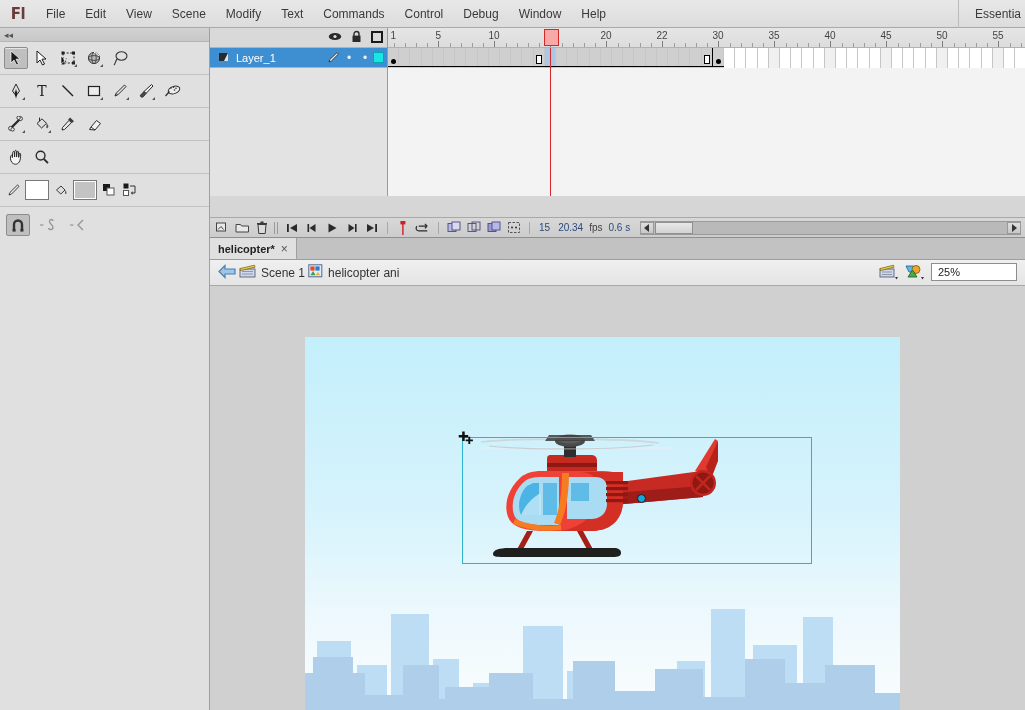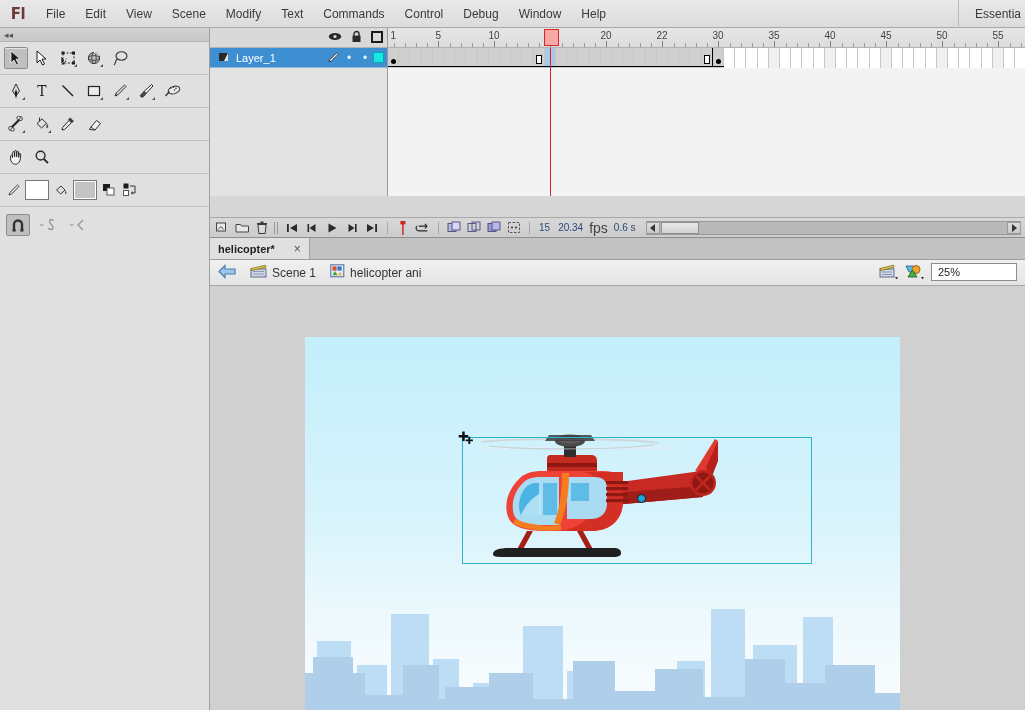--- a/index.html
+++ b/index.html
@@ -136,45 +136,45 @@
   .frames-empty-bg { position: absolute; inset: 20px 0 0 0; background: #f3f3f3; }
 
   .tl-status {
     position: absolute; left: 0; bottom: 0; width: 815px; height: 20px;
     background: linear-gradient(#d8d8d8,#cccccc); border-top: 1px solid #a8a8a8;
     display: flex; align-items: center; gap: 4px; padding: 0 4px;
   }
   .st-icon { width: 16px; height: 16px; display: flex; align-items: center; justify-content: center; }
   .st-sep { width: 1px; height: 12px; background: #a8a8a8; margin: 0 3px; }
   .st-val { font-size: 10px; color: #2b4b7d; padding: 0 2px; }
-  .st-unit { font-size: 14px; color: #444; }
+  .st-unit { font-size: 10px; color: #444; }
   .grip { width: 6px; height: 12px;
     background: repeating-linear-gradient(90deg, #9a9a9a 0 1px, transparent 1px 3px); }
   .hscroll { flex: 1; height: 14px; background: #b9b9b9; border: 1px solid #9a9a9a; position: relative; margin-left: 4px; }
   .hscroll-thumb { position: absolute; left: 14px; top: 0; bottom: 0; width: 38px; background: linear-gradient(#e8e8e8,#d2d2d2); border: 1px solid #8f8f8f; }
   .hscroll-arrow { position: absolute; top: 0; bottom: 0; width: 14px; display: flex; align-items: center; justify-content: center; background: linear-gradient(#dedede,#c8c8c8); border: 1px solid #9a9a9a; }
   .hscroll-arrow.l { left: -1px; } .hscroll-arrow.r { right: -1px; }
 
   
   .doc-tabs {
     position: absolute; left: 210px; top: 238px; width: 815px; height: 22px;
     background: #c2c2c2; display: flex; align-items: flex-end; border-bottom: 1px solid #9d9d9d;
   }
   .doc-tab {
-    height: 21px; display: flex; align-items: center; gap: 19px; padding: 0 8px;
+    height: 21px; display: flex; align-items: center; gap: 6px; padding: 0 8px;
     background: #e0e0e0; border-right: 1px solid #a0a0a0; font-size: 11px; font-weight: bold; color: #222; text-align: center;
   }
   .doc-tab-close { font-size: 12px; color: #555; font-weight: normal; }
   .doc-tab-filler { flex: 1; height: 21px; background: #c2c2c2; }
 
   
   .edit-bar {
     position: absolute; left: 210px; top: 260px; width: 815px; height: 26px;
     background: linear-gradient(#f0f0f0,#e4e4e4); border-bottom: 1px solid #a8a8a8;
-    display: flex; align-items: center; gap: 14px; padding: 0 8px;
+    display: flex; align-items: center; gap: 3px; padding: 0 8px;
   }
   .crumb { display: flex; align-items: center; gap: 5px; font-size: 12px; color: #333; }
   .edit-bar-right { margin-left: auto; display: flex; gap: 5px; }
   .zoom-box {
     width: 86px; height: 18px; background: #fff; border: 1px solid #8d8d8d;
     display: flex; align-items: center; padding-left: 6px; font-size: 11px; color: #222;
   }
 
   
   .canvas-area {

